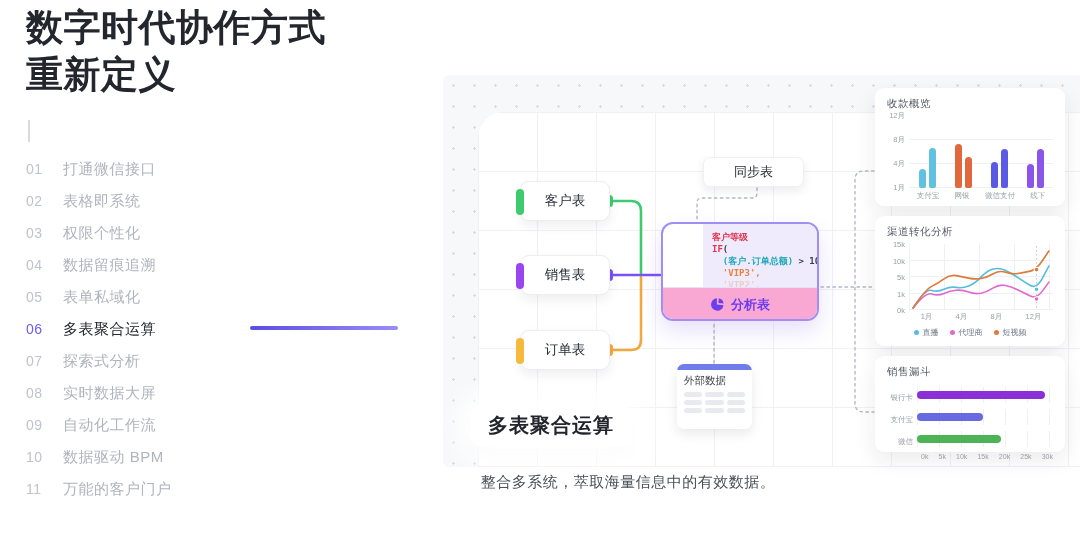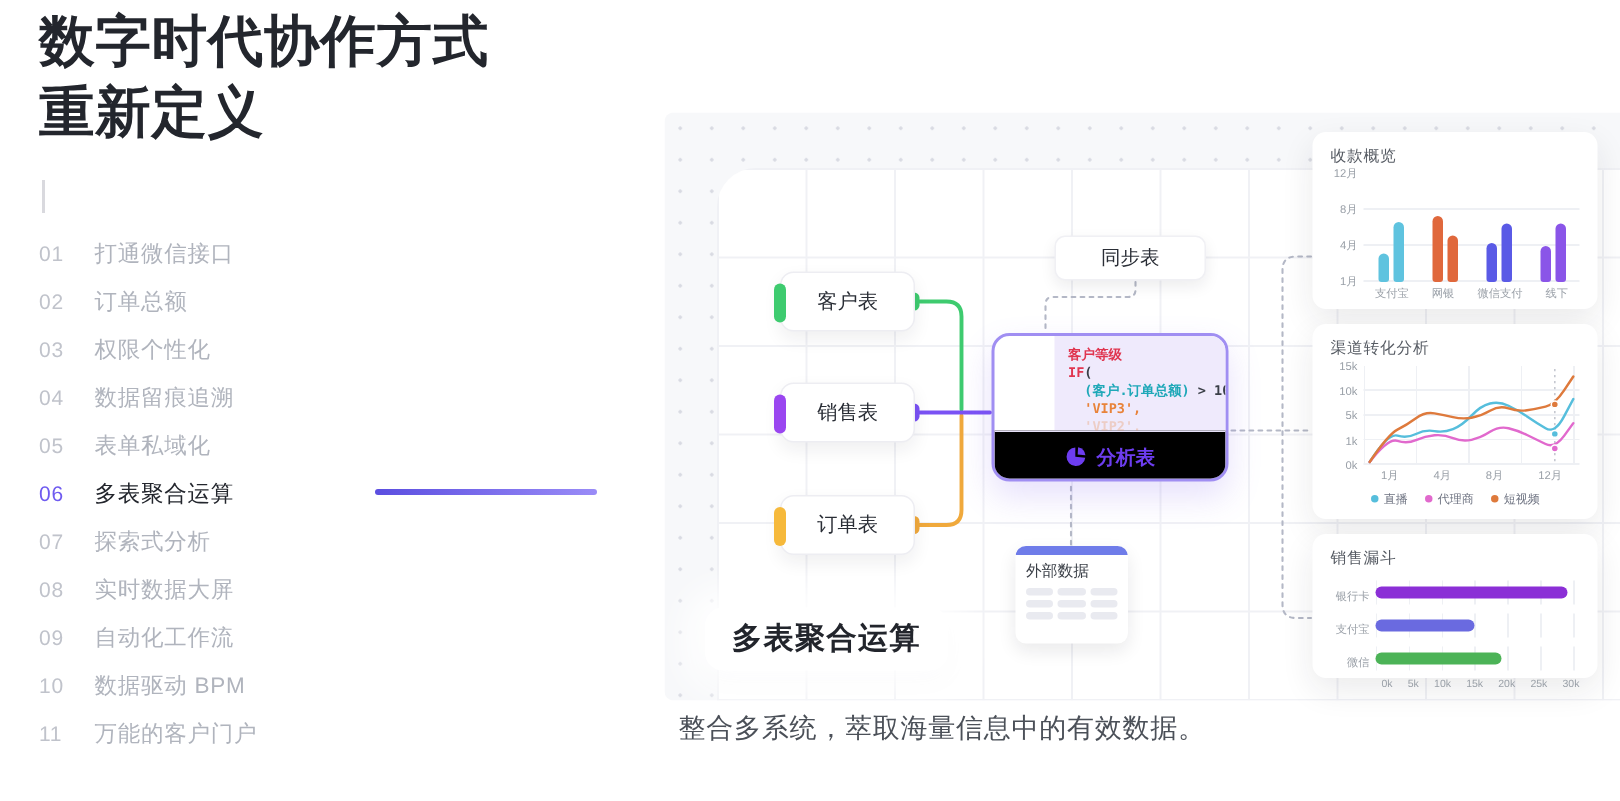--- a/index.html
+++ b/index.html
@@ -40,36 +40,36 @@
     border:1px solid #f0f0f4; border-radius:7px; box-shadow:0 4px 10px rgba(23,27,38,.08);
     display:flex; align-items:center; justify-content:center; font-size:13px; color:#2a2e36; }
 
   .formula-box { position:absolute; left:661px; top:222px; width:158px; height:99px; background:#fff;
     border:2px solid #a08ef2; border-radius:12px; box-shadow:0 10px 22px rgba(120,90,240,.18); overflow:hidden; }
   .formula-code { height:63px; background:#efeafc; padding:7px 9px 0; font-family:"DejaVu Sans Mono", monospace;
     font-size:9px; font-weight:bold; line-height:12px; white-space:pre; overflow:hidden;margin-left:40px; }
   .fc-red { color:#e0354f; } .fc-dark { color:#3a3f47; } .fc-teal { color:#1fa8b8; }
   .fc-orange { color:#e8833a; } .fc-faded { color:#e8833a; opacity:.28; }
   .formula-footer { height:34px; border-top:1px solid #e6e0f8; display:flex; align-items:center;
-    justify-content:center; gap:6px; background:#000000; }
+    justify-content:center; gap:6px; background:#f9a8d4; }
   .formula-footer .alabel { font-size:13px; font-weight:bold; color:#6d3df0; }
 
   .external-box { position:absolute; left:677px; top:364px; width:75px; height:65px; background:#fff;
     border-radius:7px; box-shadow:0 5px 12px rgba(23,27,38,.09); overflow:hidden; }
   .external-box .topbar { height:6px; background:#6f7ce9; }
   .external-box .ttl { font-size:10.5px; color:#3a3f47; padding:4px 7px 3px; }
   .pill-grid { display:grid; grid-template-columns:1fr 1fr 1fr; gap:3px 3px; padding:1px 7px; }
   .pill-grid i { display:block; height:5px; border-radius:2.5px; background:#e9eaf0; }
 
   .big-label { position:absolute; left:470px; top:405px; padding:7px 18px 8px; background:#fff; border-radius:12px;
     font-size:20px; font-weight:600; color:#22252c; letter-spacing:1px;
     box-shadow:0 0 22px 14px rgba(255,255,255,.92), 0 6px 14px rgba(23,27,38,.05); }
 
   .caption { position:absolute; left:443px; top:473px; width:370px; text-align:center;
-    font-size:18px; color:#4b5058; letter-spacing:.5px; }
+    font-size:15px; color:#4b5058; letter-spacing:.5px; }
 
   
   .card { position:absolute; left:875px; width:190px; background:#fff; border-radius:9px;
     box-shadow:0 8px 22px rgba(29,33,41,.09); padding:9px 12px; }
   .card-title { font-size:10.5px; color:#565b63; margin-bottom:5px; letter-spacing:.5px; }
   .axis-lbl { font-size:7.5px; color:#9aa0a8; }
 
   .c1-body { display:flex; }
   .c1-y { position:relative; width:22px; height:72px; }
   .c1-y span { position:absolute; right:4px; transform:translateY(-50%); font-size:7.5px; color:#9aa0a8; }
@@ -109,21 +109,21 @@
     <div>重新定义</div>
   </div>
   <div class="title-tick"></div>
   <ul class="feature-list">
       <li class="feature-item">
         <span class="num">01</span>
         <span class="lbl">打通微信接口</span>
       </li>
       <li class="feature-item">
         <span class="num">02</span>
-        <span class="lbl">订单总额</span>
+        <span class="lbl">表格即系统</span>
       </li>
       <li class="feature-item">
         <span class="num">03</span>
         <span class="lbl">权限个性化</span>
       </li>
       <li class="feature-item">
         <span class="num">04</span>
         <span class="lbl">数据留痕追溯</span>
       </li>
       <li class="feature-item">

